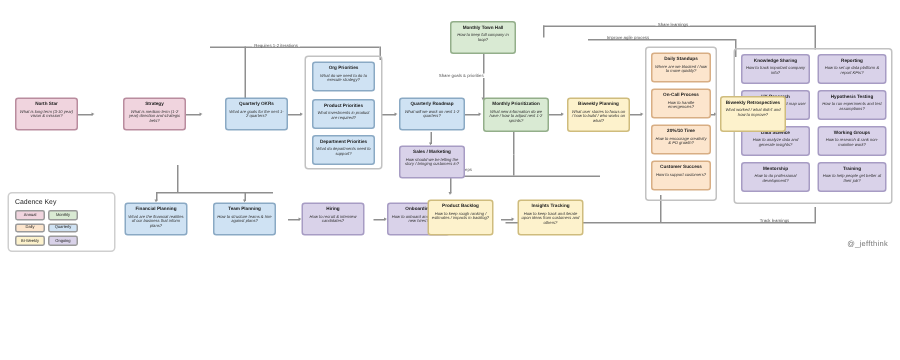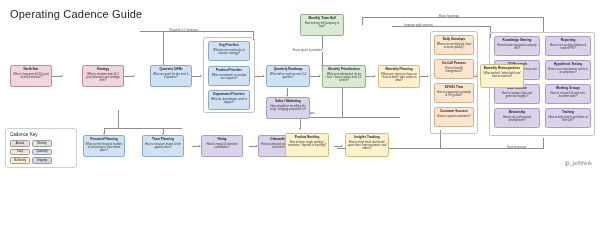--- a/index.html
+++ b/index.html
@@ -99,21 +99,20 @@
   .watermark{
     position:absolute;right:8px;bottom:7px;
     font-size:5px;color:#777;letter-spacing:.2px;
   }
 </style>
 </head>
 <body>
 
 <div id="canvas">
 
-  <div class="page-title">Operating Cadence Guide</div>
 
   <div class="ln lnh" style="left:52px;top:76px;width:10px;"></div>
   <div class="arw" style="left:61px;top:74.5px;"></div>
 
   <div class="ln lnh" style="left:124px;top:76px;width:10px;"></div>
   <div class="arw" style="left:133px;top:74.5px;"></div>
 
   <div class="ln lnh" style="left:192px;top:76px;width:9px;"></div>
   <div class="arw" style="left:200px;top:74.5px;"></div>
 

